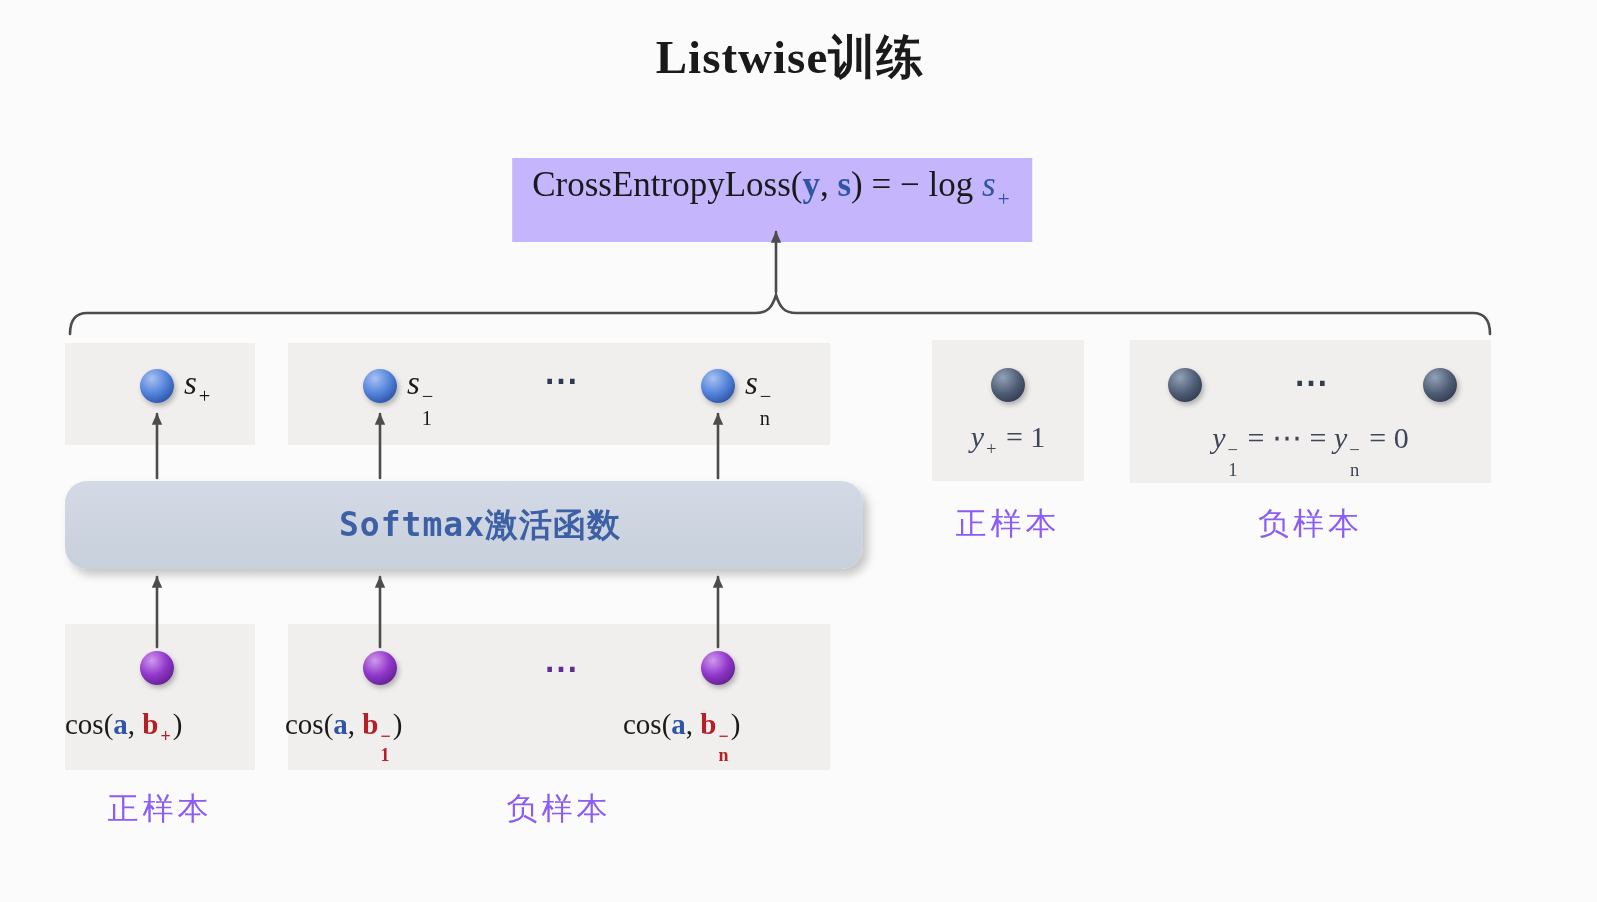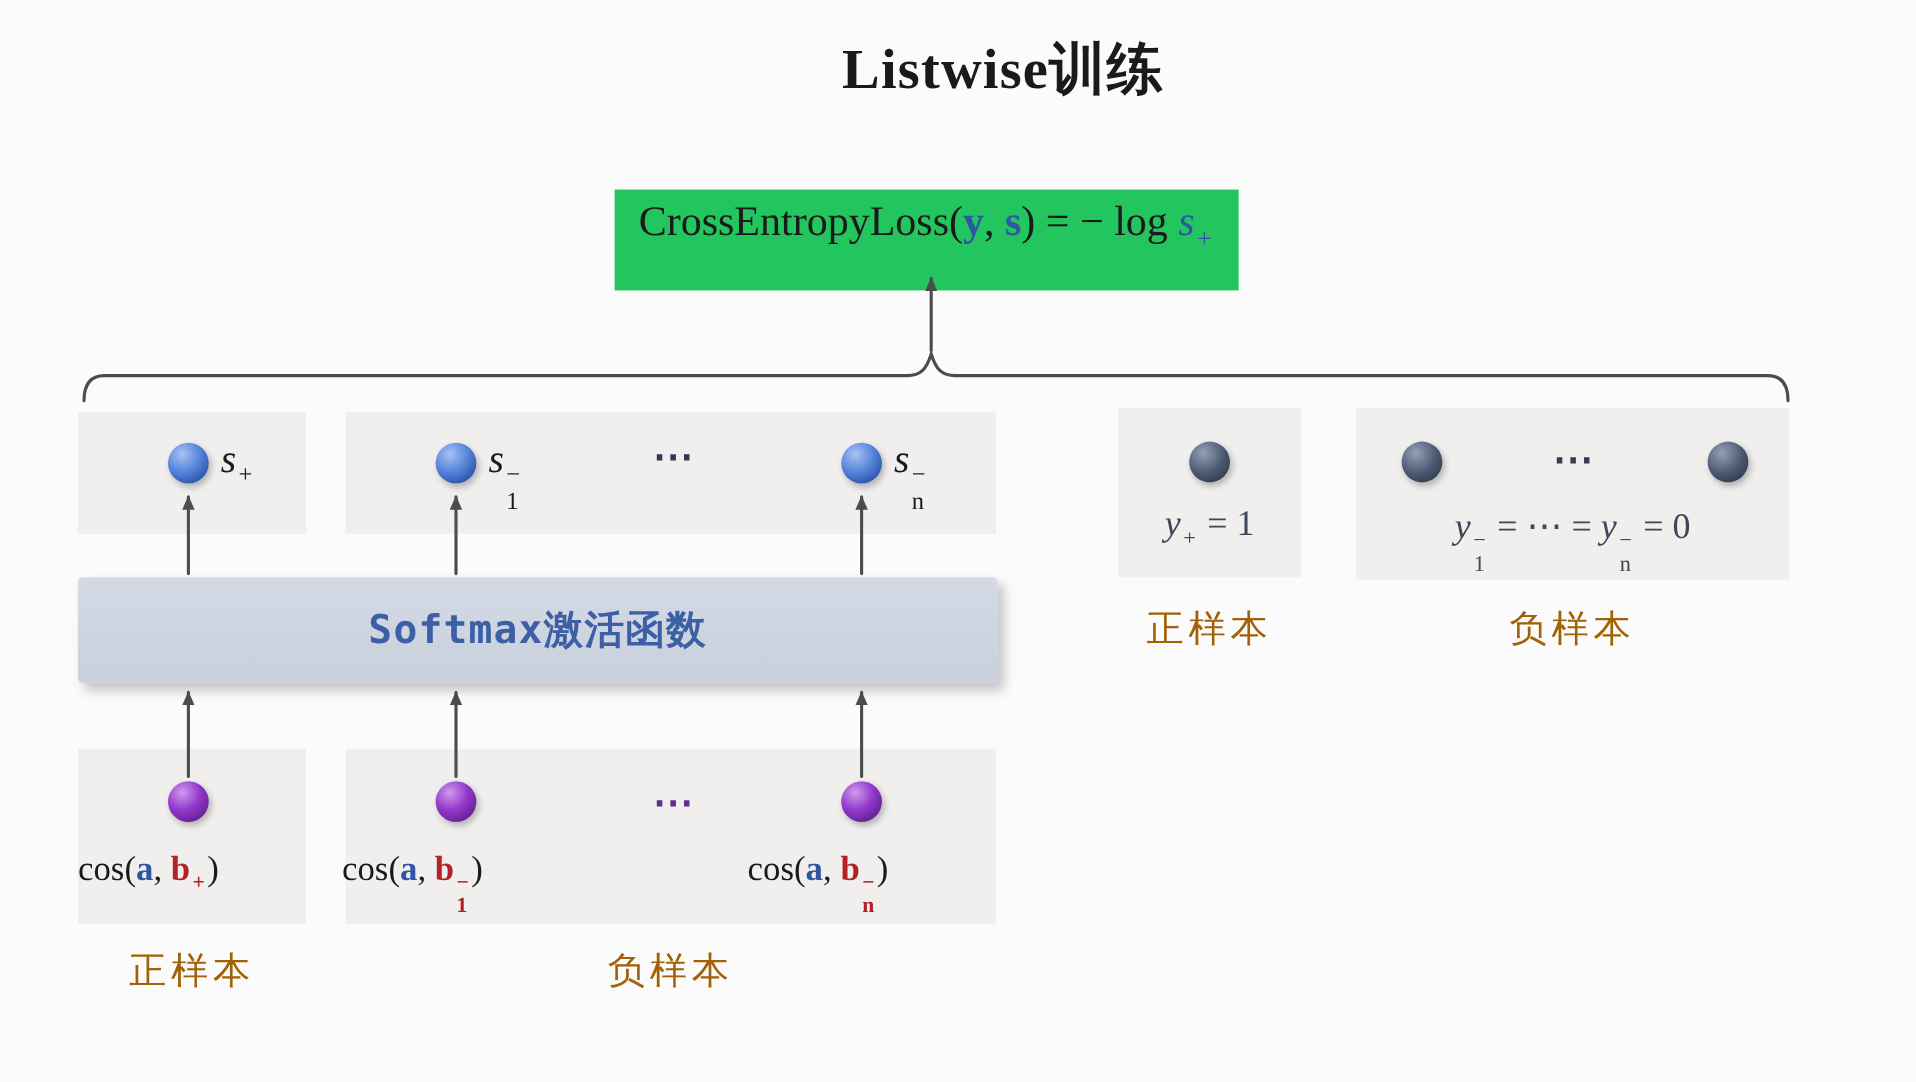--- a/index.html
+++ b/index.html
@@ -3,65 +3,65 @@
 <meta charset="utf-8">
 <style>
   html,body { margin:0; padding:0; background:#fbfbfb; }
   .canvas {
     position:relative; width:1597px; height:902px; overflow:hidden;
     background:#fbfbfb;
     font-family:"Liberation Serif","DejaVu Serif",serif;
     color:#1a1a1a;
   }
   .title {
-    position:absolute; left:836px; top:26px; transform:translateX(-50%);
+    position:absolute; left:790px; top:26px; transform:translateX(-50%);
     font-size:47px; font-weight:700; letter-spacing:1px; white-space:nowrap;
   }
   .formula-box {
     position:absolute; left:772px; top:158px; transform:translateX(-50%);
-    background:#22c55e; padding:7px 20px 9px 20px;
+    background:#c4b5fd; padding:7px 20px 9px 20px;
     font-size:35px; white-space:nowrap;
   }
   .blue { color:#2f55a4; }
   .red  { color:#b42025; }
   .slate{ color:#3d4757; }
   .bold { font-weight:700; }
   .it   { font-style:italic; }
   
   .ssk {
     display:inline-flex; flex-direction:column; vertical-align:-0.45em;
     font-size:0.62em; line-height:1; margin-left:2px; margin-right:2px;
   }
   .ssk .up, .ssk .dn { display:block; height:1.05em; line-height:1.05em; font-style:normal; }
   .box { position:absolute; background:#f0efee; }
   .softmax {
     position:absolute; left:65px; top:481px; width:766px; height:88px;
-    border-radius:4px;
+    border-radius:22px;
     background:linear-gradient(180deg,#d3dae5 0%,#c8d0dc 100%);
     box-shadow:5px 6px 9px rgba(110,110,110,0.38);
-    display:flex; align-items:center; justify-content:center;
+    display:flex; align-items:center; justify-content:center;padding-left:32px;
   }
   .softmax-text {
     font-family:"DejaVu Sans Mono","Liberation Mono",monospace;
     font-size:33px; font-weight:600; color:#3c5fa6; letter-spacing:1px;
   }
   .sphere {
     position:absolute; width:34px; height:34px; border-radius:50%;
     transform:translate(-50%,-50%);
     box-shadow:2px 3px 5px rgba(60,60,60,0.35);
   }
   .sphere.blue-s   { background:radial-gradient(circle at 35% 28%, #a9c1f2 0%, #5585dc 45%, #2b54a6 80%, #1d3f85 100%); }
   .sphere.purple-s { background:radial-gradient(circle at 35% 28%, #cf9aec 0%, #9238cc 45%, #642092 80%, #4c1571 100%); }
   .sphere.dark-s   { background:radial-gradient(circle at 35% 28%, #93a1b8 0%, #4d5c73 50%, #2e384a 85%, #242d3c 100%); }
   .score-label { position:absolute; font-size:33px; white-space:nowrap; }
   .cos-label   { position:absolute; font-size:29px; text-align:left; white-space:nowrap; }
   .target-label{ position:absolute; font-size:30px; text-align:center; white-space:nowrap; }
   .cjk {
     position:absolute; font-size:31px; text-align:center; letter-spacing:4px;
-    color:#a16207;
+    color:#8b5cf6;
   }
   .dots { position:absolute; transform:translateX(-50%); font-size:34px; font-weight:700; letter-spacing:2px; }
   .dots-top    { color:#2c3a52; }
   .dots-bottom { color:#5d2f8e; }
   .dots-right  { color:#333d4d; }
   .overlay { position:absolute; left:0; top:0; pointer-events:none; }
   .overlay .stroke { stroke:#4c4c4c; stroke-width:2.6; fill:none; stroke-linecap:round; }
 </style>
 </head>
 <body>

